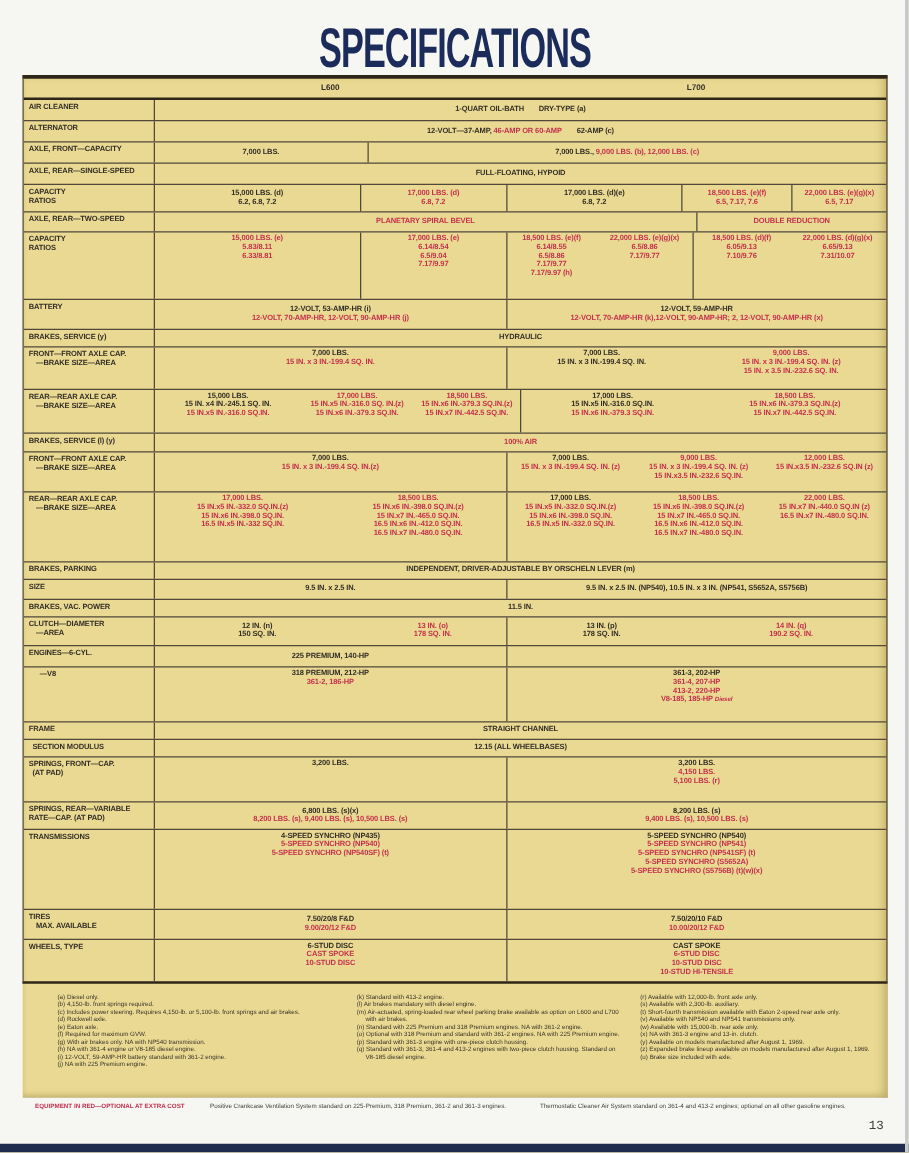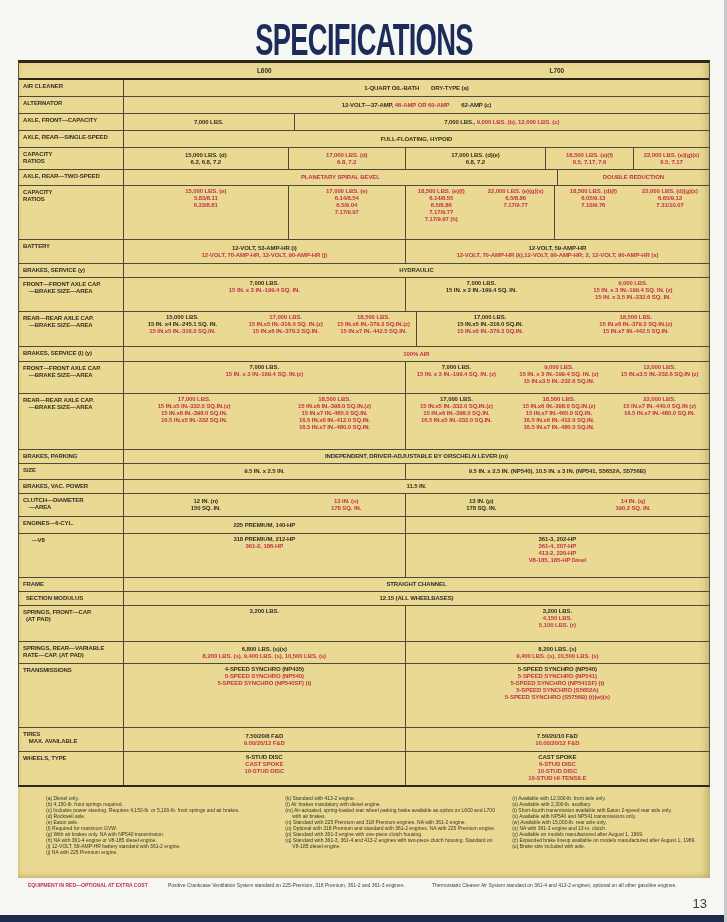--- a/index.html
+++ b/index.html
@@ -45,22 +45,22 @@
   .footnotes { position:absolute; left:0; top:735px; width:100%; display:flex;
     padding:0 10px 0 28px; gap:14px; color:#38332a; }
   .fncol { font-size:5px; line-height:6px; font-weight:normal; }
   .fncol.c1 { width:36%; } .fncol.c2 { width:34%; } .fncol.c3 { width:30%; }
   .fncol p { text-indent:-7px; padding-left:7px; }
   .bottom-notes { position:absolute; top:882px; left:0; width:100%; height:14px; font-size:5px; }
   .bn { position:absolute; top:0; white-space:nowrap; color:#43413c; }
   .bn.red-note { left:28px; color:#c5314e; font-weight:bold; }
   .bn.pcv { left:168px; }
   .bn.cas { left:432px; }
-  .page-num { position:absolute; right:20px; top:896px; font-size:13px; color:#3b3b3e;
-    font-family:Liberation Sans, sans-serif; }
+  .page-num { position:absolute; right:20px; top:896px; font-size:10px; color:#3b3b3e;
+    font-family:Liberation Mono, monospace; }
   .bottom-bar { position:absolute; left:0; bottom:0; width:100%; height:7px; background:#1f2c4d; }
 </style>
 </head>
 <body>
 
 <div class="title-wrap">
   <span>SPECIFICATIONS</span>
 </div>
 
 <div class="sheet">

